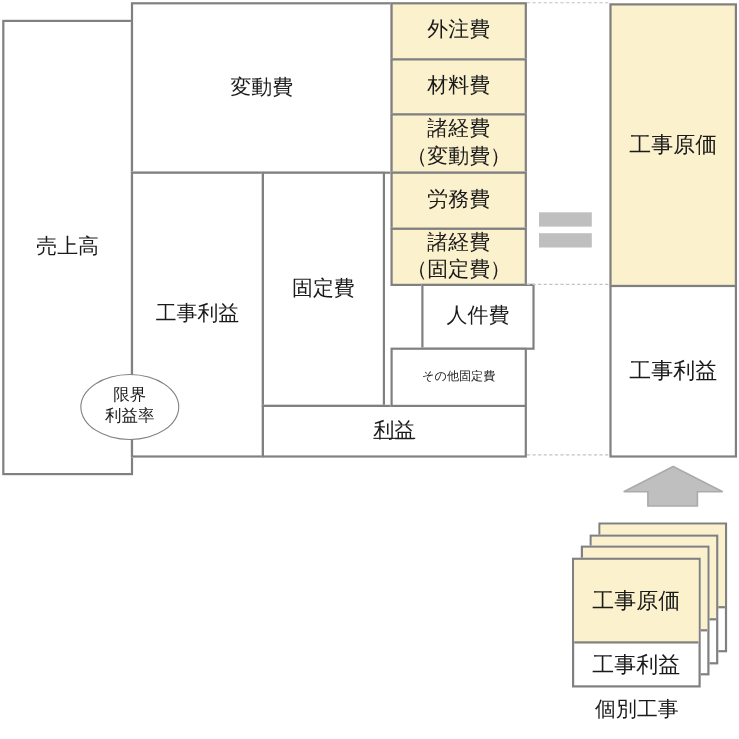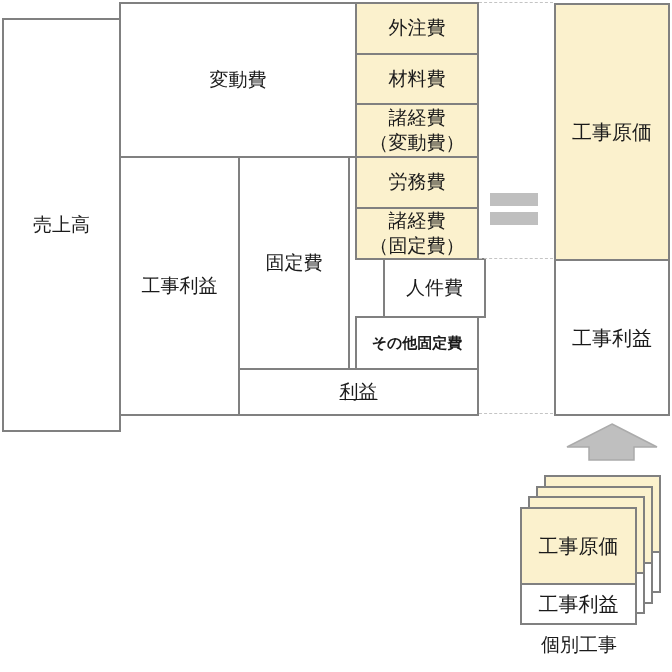--- a/index.html
+++ b/index.html
@@ -12,21 +12,21 @@
   .cell{
     position:absolute;box-sizing:border-box;
     border:2px solid var(--border,#808080);
     background:#fff;
     display:flex;align-items:center;justify-content:center;
     font-size:19px;line-height:1.2;text-align:center;
     white-space:pre-line;
   }
   .yellow{background:var(--yellow,#FBF1CD);}
   .fs16{font-size:19px;line-height:1.3;}
-  .fs15{font-size:15px;font-weight:bold;}
+  .fs15{font-size:11px;}
   .fs20{font-size:20px;}
   .ellipse{
     position:absolute;box-sizing:border-box;
     border:1px solid var(--border,#808080);border-radius:50%;
     background:#fff;z-index:6;
     display:flex;align-items:center;justify-content:center;
     font-size:15px;line-height:1.25;text-align:center;white-space:pre-line;
   }
   .dotline{position:absolute;height:0;border-top:1px dashed var(--lightgray,#C4C4C4);}
   .eqbar{position:absolute;width:48px;height:13px;background:var(--gray,#BFBFBF);}
@@ -72,20 +72,22 @@
 
   <div class="cell yellow" style="left:355px;top:156px;width:124px;height:53px;">労務費</div>
 
   <div class="cell yellow fs16" style="left:355px;top:207px;width:124px;height:53px;">諸経費
 （固定費）</div>
 
   <div class="cell" style="left:355px;top:258px;width:103px;height:60px;margin-left:28px;">人件費</div>
 
   <div class="cell fs15" style="left:355px;top:316px;width:124px;height:54px;">その他固定費</div>
 
+  <div class="ellipse" style="left:73px;top:340px;width:90px;height:60px;">限界
+利益率</div>
 
   <div class="dotline" style="left:479px;top:2px;width:74px;"></div>
   <div class="dotline" style="left:479px;top:258px;width:74px;"></div>
   <div class="dotline" style="left:479px;top:413px;width:74px;"></div>
 
   <div class="eqbar" style="left:490px;top:193px;"></div>
   <div class="eqbar" style="left:490px;top:212px;"></div>
 
   <div class="cell yellow fs20" style="left:554px;top:3px;width:116px;height:258px;">工事原価</div>
 

